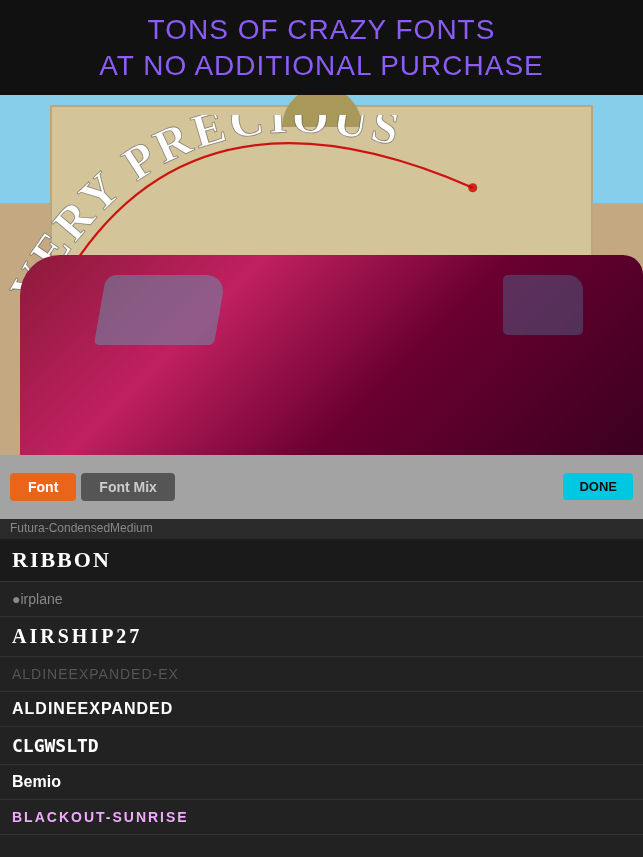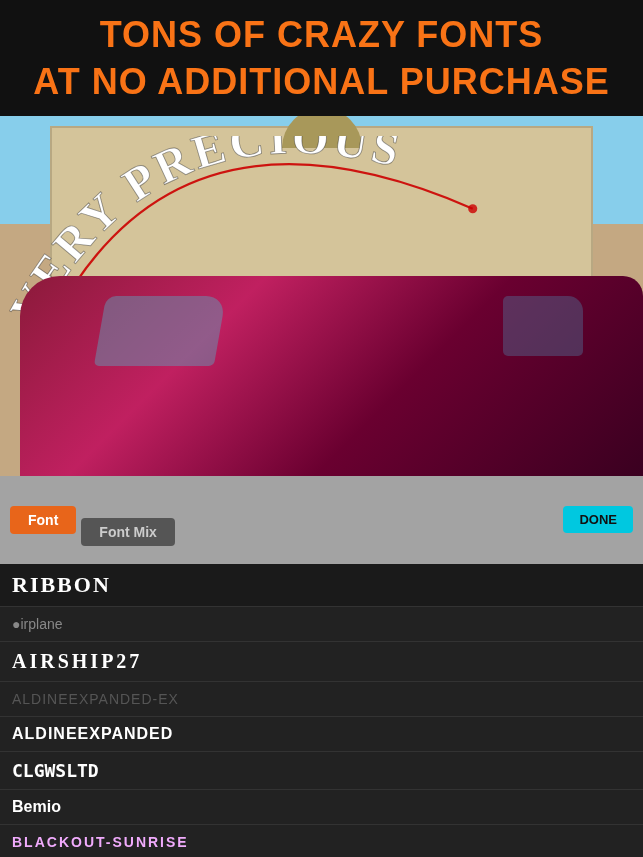--- a/index.html
+++ b/index.html
@@ -13,23 +13,23 @@
     }
 
     
     #header {
       background: #111;
       text-align: center;
       padding: 12px 20px 10px;
       line-height: 1.3;
     }
     #header h1 {
-      color: #f97316;
-      font-size: 36px;
-      font-weight: 700;
+      color: #8b5cf6;
+      font-size: 28px;
+      font-weight: 400;
       text-transform: uppercase;
       letter-spacing: 1px;
     }
 
     
     #image-area {
       position: relative;
       width: 100%;
       height: 360px;
       overflow: hidden;
@@ -120,21 +120,20 @@
       font-weight: bold;
       cursor: pointer;
     }
     .font-tab.active {
       background: #e8651a;
       color: white;
     }
     .font-tab.inactive {
       background: #555;
       color: #ccc;
-      margin-top: 24px;
     }
     .done-btn-top {
       margin-left: auto;
       background: #00c8e0;
       color: #111;
       font-weight: bold;
       font-size: 13px;
       padding: 6px 16px;
       border-radius: 4px;
       cursor: pointer;
@@ -286,20 +285,21 @@
 </div>
 
 <div id="font-panel">
 
   <div class="font-tabs">
     <div class="font-tab active">Font</div>
     <div class="font-tab inactive">Font Mix</div>
     <div class="done-btn-top">DONE</div>
   </div>
 
+  <div class="current-font-name">Futura-CondensedMedium</div>
 
   <div class="font-list">
 
     <div class="font-item selected">
       <span class="font-item-name font-ribbon">RIBBON</span>
     </div>
 
     <div class="font-item">
       <span class="font-item-name font-airplane">●irplane</span>
     </div>

